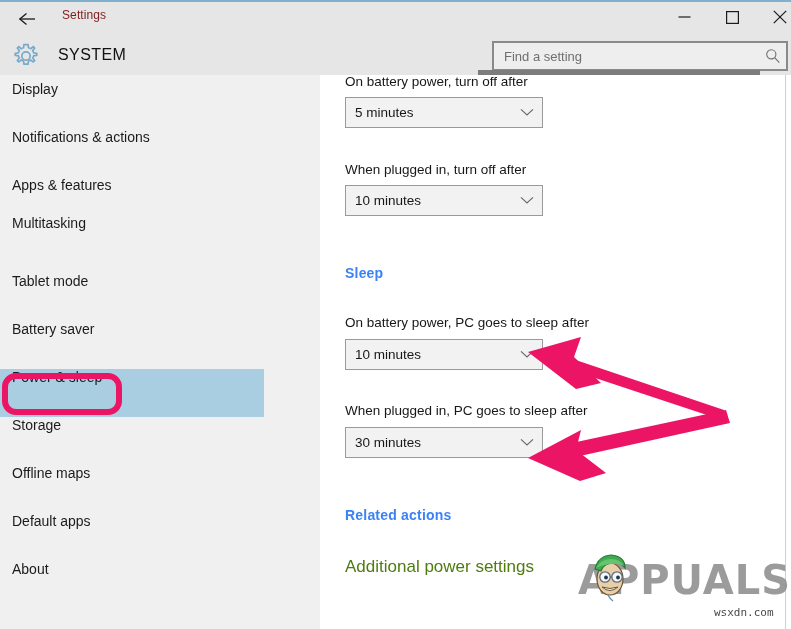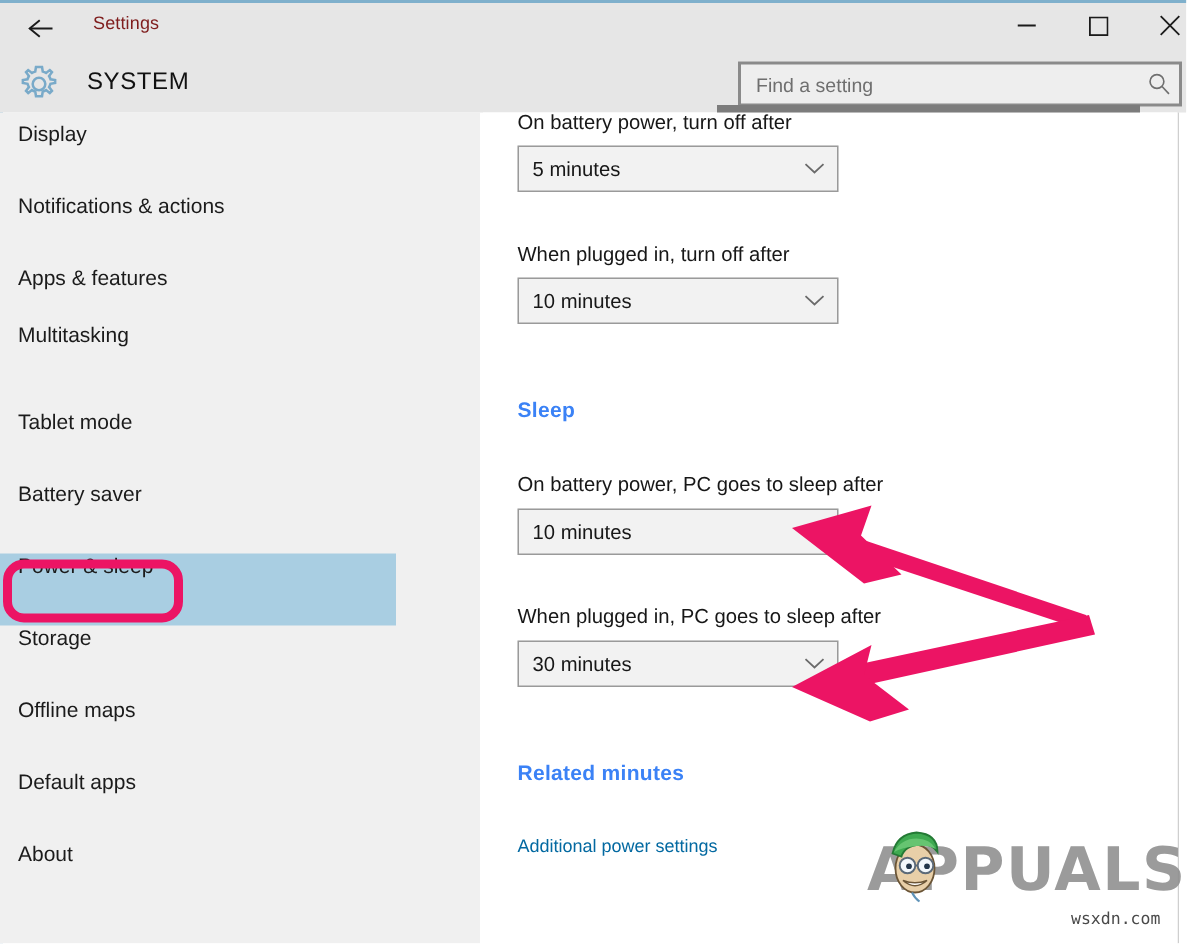--- a/index.html
+++ b/index.html
@@ -111,41 +111,41 @@
   #content-rightedge {
     position: absolute; left: 785px; top: 75px; width: 1px; height: 554px;
     background: #cfcfcf;
   }
   .field-label {
     position: absolute; left: 23px;
     font-size: 13.5px; color: #171717; white-space: nowrap;
   }
   .dropdown {
     position: absolute; left: 23px;
-    width: 214px; height: 31px;
+    width: 198px; height: 31px;
     background: #f2f2f2;
     border: 1px solid #9a9a9a;
     display: flex; align-items: center;
     cursor: pointer;
   }
   .dropdown .dd-text {
     flex: 1; padding-left: 9px;
     font-size: 13.5px; color: #171717; white-space: nowrap;
   }
   .dropdown .dd-chevron {
     width: 30px; display: flex; align-items: center; justify-content: center;
   }
   .section-heading {
     position: absolute; left: 23px;
     font-size: 14px; font-weight: 700; color: #3b82f6;
     letter-spacing: .2px;
   }
   .link-text {
     position: absolute; left: 23px;
-    font-size: 12px; color: #0369a1;
+    font-size: 17px; color: #4d7c0f;
     text-decoration: none; cursor: pointer; white-space: nowrap;
   }
 
   
   #content-scroll-thumb {
     position: absolute; left: 478px; top: 70px;
     width: 282px; height: 5px;
     background: #7c7c7c;
   }
 
@@ -330,21 +330,21 @@
 
     <div class="dropdown" style="top:352px">
       <span class="dd-text">30 minutes</span>
       <span class="dd-chevron">
         <svg width="14" height="9" viewBox="0 0 14 9">
             <path d="M1 1.4 L7 7 L13 1.4" fill="none" stroke="#6b6b6b" stroke-width="1.2"></path>
           </svg>
       </span>
     </div>
 
-    <div class="section-heading" style="top:432px">Related minutes</div>
+    <div class="section-heading" style="top:432px">Related actions</div>
 
     <a class="link-text" style="top:482px" href="#">Additional power settings</a>
   </div>
 
   <div id="content-scroll-thumb"></div>
 
   <div id="watermark">
     <div id="wm-text">APPUALS</div>
     <svg id="wm-face" viewBox="0 0 48 54">
       <ellipse cx="24" cy="30" rx="13" ry="16" fill="#e8cfa8" stroke="#6b5536" stroke-width="1.2"></ellipse>

